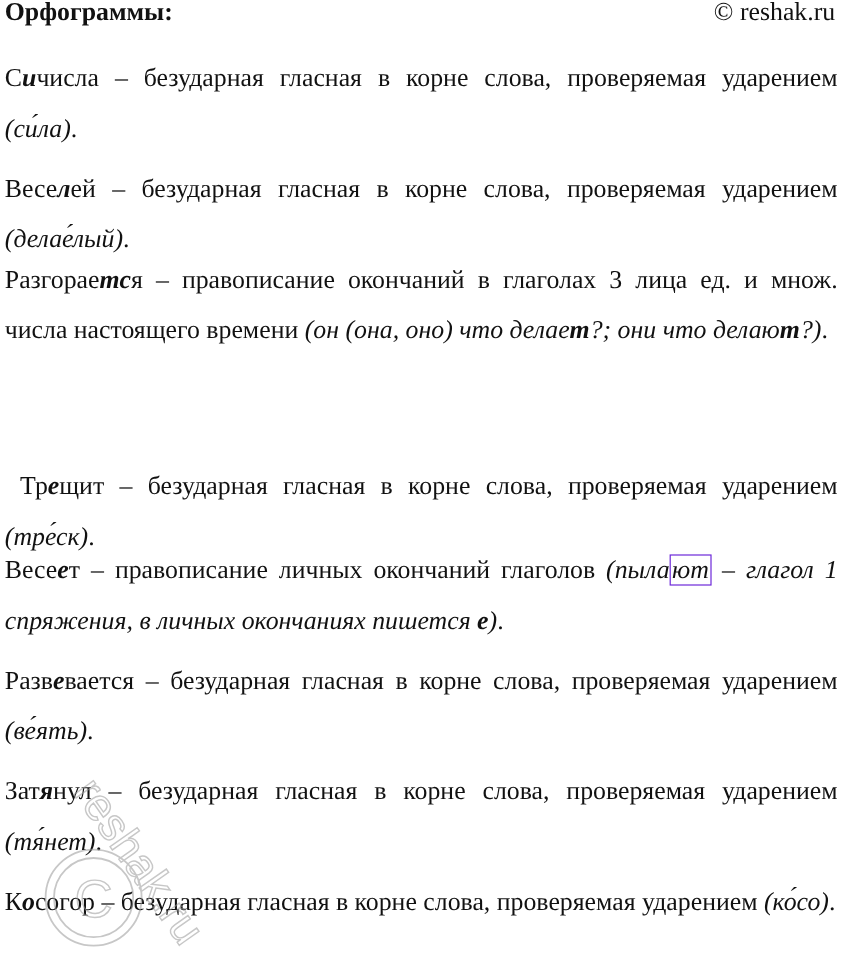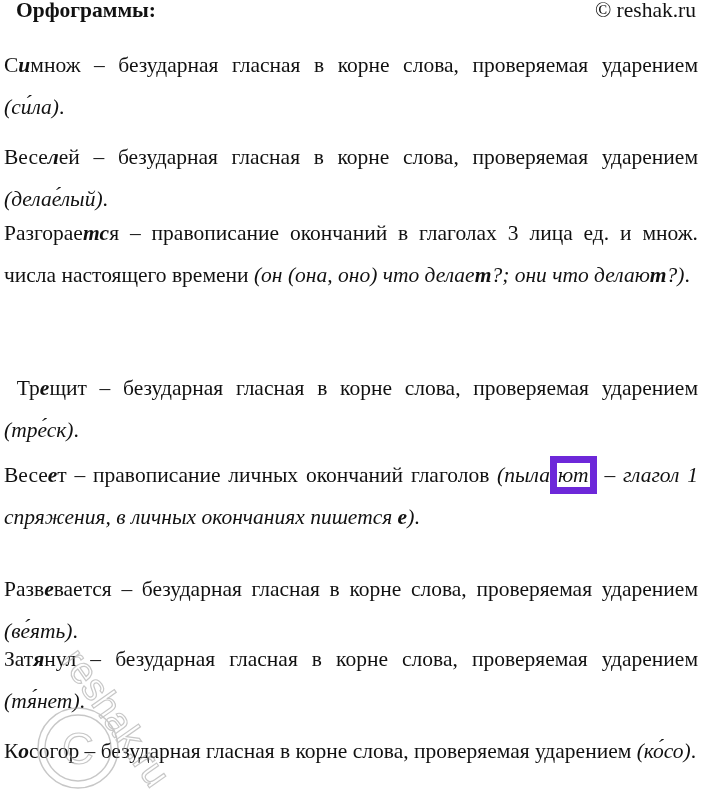--- a/index.html
+++ b/index.html
@@ -1,65 +1,65 @@
 <!DOCTYPE html>
 <html><head>
 <meta charset="utf-8">
 <style>
   html, body { margin: 0; padding: 0; background: #ffffff; }
   body {
     width: 702px; height: 806px; overflow: hidden; position: relative;
     font-family: "Liberation Serif", "DejaVu Serif", serif;
     color: #111111; font-size: 21.5px;
   }
-  .header { position: absolute; top: 0; left: 16px; right: 6px; height: 30px; }
+  .header { position: absolute; top: 0; left: 4px; right: 6px; height: 30px; }
   .title { position: absolute; left: 0; top: -2px; font-weight: bold; font-size: 21.5px; }
   .copyright { position: absolute; right: 0; top: -2px; font-size: 21.5px; }
   .para {
     position: absolute; left: 4px; width: 694px;
     line-height: 42px; text-align: justify; text-align-last: left;
   }
   .it { font-style: italic; }
   .b { font-weight: bold; }
   .bi { font-weight: bold; font-style: italic; }
-  .boxed { border: 7px solid #6d28d9; padding: 0 1px; font-style: italic; }
+  .boxed { border: 1px solid #6d28d9; padding: 0 1px; font-style: italic; }
   .watermark {
     position: absolute; left: 20px; top: 640px; width: 160px; height: 166px;
     pointer-events: none; opacity: 0.55;
   }
 </style>
 </head>
 <body>
 
 <div class="header">
   <span class="title">Орфограммы:</span>
   <span class="copyright">© reshak.ru</span>
 </div>
 
 <div class="para" style="top:44px">
-  <span><span>С</span><span class="bi">и</span><span>множ</span></span><span> – безударная гласная в корне слова, проверяемая ударением </span><span class="it">(си́ла)</span><span>.</span>
+  <span><span>С</span><span class="bi">и</span><span>числа</span></span><span> – безударная гласная в корне слова, проверяемая ударением </span><span class="it">(си́ла)</span><span>.</span>
 </div>
 
 <div class="para" style="top:136px">
   <span><span>Весе</span><span class="bi">л</span><span>ей</span></span><span> – безударная гласная в корне слова, проверяемая ударением </span><span class="it">(делае́лый)</span><span>.</span>
 </div>
 
 <div class="para" style="top:212px">
   <span><span>Разгорае</span><span class="bi">тс</span><span>я</span></span><span> – правописание окончаний в глаголах 3 лица ед. и множ. числа настоящего времени </span><span class="it"><span>(он (она, оно) что делае</span><span class="b">т</span><span>?; они что делаю</span><span class="b">т</span><span>?)</span></span><span>.</span>
 </div>
 
-<div class="para" style="top:367px">
+<div class="para" style="top:384px">
   <span><span style="white-space:pre"> Тр</span><span class="bi">е</span><span>щит</span></span><span> – безударная гласная в корне слова, проверяемая ударением </span><span class="it">(тре́ск)</span><span>.</span>
 </div>
 
 <div class="para" style="top:454px">
   <span><span>Весе</span><span class="bi">е</span><span>т</span></span><span> – правописание личных окончаний глаголов </span><span class="it"><span>(пыла</span><span class="boxed">ют</span><span> – глагол 1 спряжения, в личных окончаниях пишется </span><span class="b">е</span><span>)</span></span><span>.</span>
 </div>
 
-<div class="para" style="top:568px">
+<div class="para" style="top:546px">
   <span><span>Разв</span><span class="bi">е</span><span>вается</span></span><span> – безударная гласная в корне слова, проверяемая ударением </span><span class="it">(ве́ять)</span><span>.</span>
 </div>
 
 <div class="para" style="top:638px">
   <span><span>Зат</span><span class="bi">я</span><span>нул</span></span><span> – безударная гласная в корне слова, проверяемая ударением </span><span class="it">(тя́нет)</span><span>.</span>
 </div>
 
 <div class="para" style="top:730px">
   <span><span>К</span><span class="bi">о</span><span>согор</span></span><span> – безударная гласная в корне слова, проверяемая ударением </span><span class="it">(ко́со)</span><span>.</span>
 </div>

